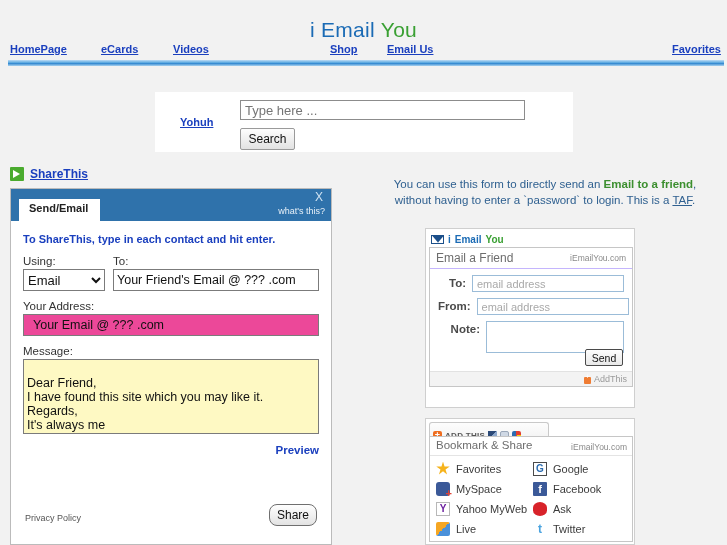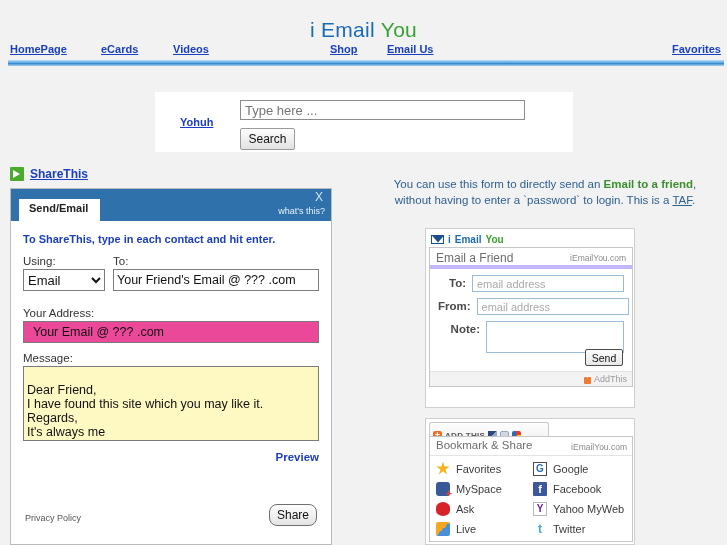--- a/index.html
+++ b/index.html
@@ -117,21 +117,21 @@
   #st-to-col { flex:1; }
   #st-select {
     width:82px; height:22px; font-family:"Liberation Sans", sans-serif;
     font-size:13px; border:1px solid #7b7b7b; background:#fff; color:#111;
   }
   #st-to {
     width:100%; height:22px; border:1px solid #7b7b7b; background:#fff;
     font-family:"Liberation Sans", sans-serif; font-size:12.5px; color:#111;
     padding:1px 3px;
   }
-  #st-addr-wrap { margin-top:16px; }
+  #st-addr-wrap { margin-top:9px; }
   #st-address {
     width:100%; height:22px; border:1px solid #7b7b7b; background:#ec4899;
     font-family:"Liberation Sans", sans-serif; font-size:12.5px; color:#111;
     padding:1px 9px;
   }
   #st-msg-wrap { margin-top:9px; }
   #st-message {
     width:100%; height:75px; border:1px solid #7b7b7b; background:#fef9c3;
     font-family:"Liberation Sans", sans-serif; font-size:12.5px; color:#111;
     padding:16px 3px; resize:none; line-height:14px;
@@ -181,21 +181,21 @@
     transform:skewX(0deg); clip-path:polygon(0 0,50% 100%,100% 0);
     background:#1b4f8a;
   }
   #eaf-brand .e-i{color:#1b6bb5;} #eaf-brand .e-em{color:#1b6bb5;} #eaf-brand .e-you{color:#3aa033;}
 
   #eaf-widget {
     position:absolute; left:3px; top:18px; width:204px; height:140px;
     border:1px solid #c6c6c6; background:#fff;
   }
   #eaf-header {
-    position:relative; height:21px; border-bottom:4px solid #c4b5fd;
+    position:relative; height:21px; border-bottom:1px solid #c4b5fd;
     background:#fff;
     text-align:center;
   }
   #eaf-title {
     position:absolute; left:6px; top:3px; font-size:12px; color:#6d6d6d;
   }
   #eaf-site {
     position:absolute; right:6px; top:5px; font-size:8.5px; color:#8a8a8a;
   }
   .eaf-row { display:flex; align-items:flex-start; margin:6px 8px 0 8px; }
@@ -447,28 +447,28 @@
       </div>
       <div class="bs-item">
         <span class="bs-ico ico-myspace"></span>
         <span>MySpace</span>
       </div>
       <div class="bs-item">
         <span class="bs-ico ico-facebook"></span>
         <span>Facebook</span>
       </div>
       <div class="bs-item">
+        <span class="bs-ico ico-yahoo"></span>
+        <span>Yahoo MyWeb</span>
+      </div>
+      <div class="bs-item">
         <span class="bs-ico ico-ask"></span>
         <span>Ask</span>
       </div>
       <div class="bs-item">
-        <span class="bs-ico ico-yahoo"></span>
-        <span>Yahoo MyWeb</span>
-      </div>
-      <div class="bs-item">
         <span class="bs-ico ico-live"></span>
         <span>Live</span>
       </div>
       <div class="bs-item">
         <span class="bs-ico ico-twitter"></span>
         <span>Twitter</span>
       </div>
     </div>
   </div>
 </div>

